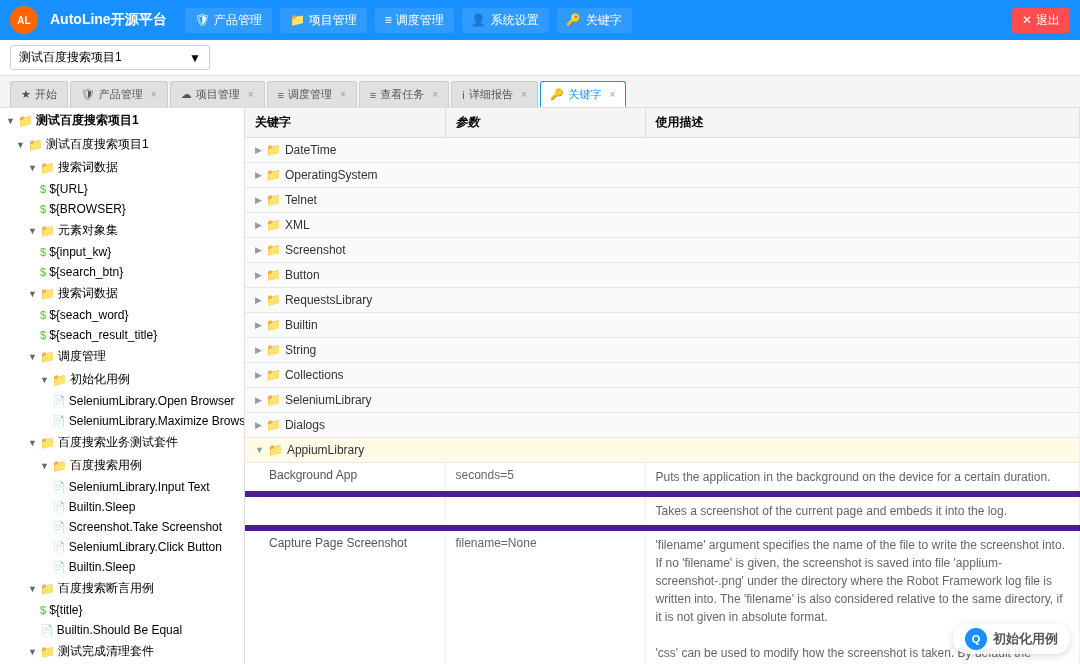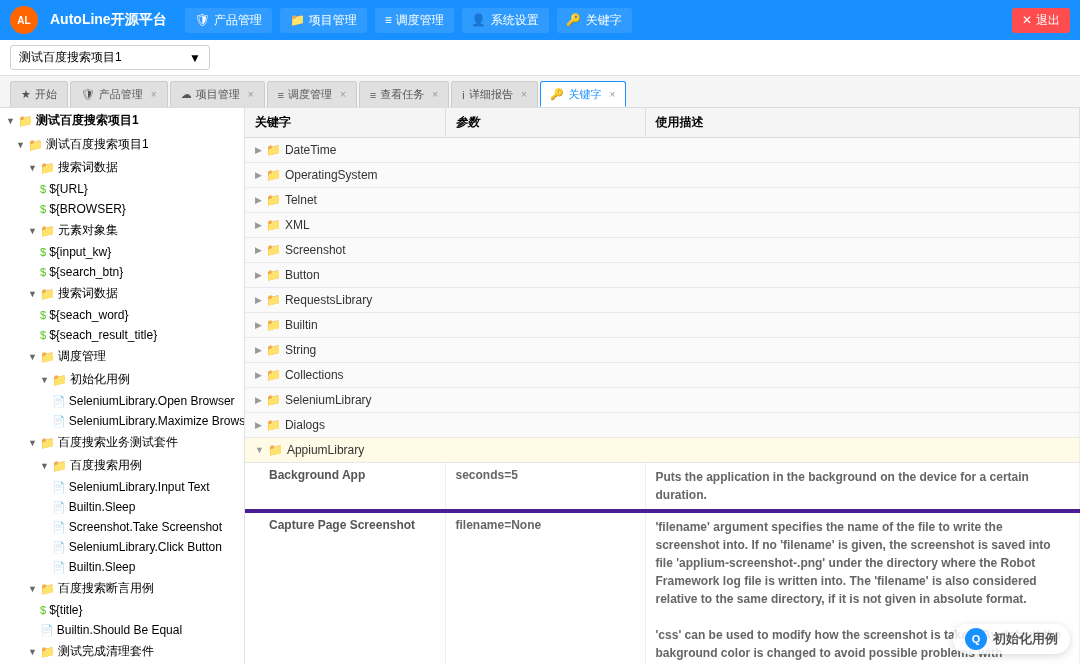--- a/index.html
+++ b/index.html
@@ -108,24 +108,23 @@
       padding: 6px 10px;
       text-align: left;
       border-bottom: 1px solid #ddd;
       border-right: 1px solid #ddd;
       font-weight: 600;
       position: sticky;
       top: 0;
     }
     td {
       padding: 5px 10px;
-      border-bottom: 4px solid #4c1d95;
+      border-bottom: 6px solid #4c1d95;
       border-right: 1px solid #f0f0f0;
       vertical-align: top;
-      font-weight: bold;
     }
     .group-row td {
       background: #fafafa;
       font-weight: 500;
       color: #333;
     }
     .group-row td { border-bottom: 1px solid #e8e8e8; }
     .kw-name { color: #555; }
     .kw-param { color: #666; }
     .kw-desc { color: #666; line-height: 1.5; }
@@ -489,20 +488,25 @@
           <span>AppiumLibrary</span>
         </div>
       </td>
     </tr>
             <tr>
           <td class="kw-name" style="padding-left:24px;">Background App</td>
           <td class="kw-param" style="white-space:pre-line;">seconds=5</td>
           <td class="kw-desc">Puts the application in the background on the device for a certain duration.</td>
         </tr>
             <tr>
+          <td class="kw-name" style="padding-left:24px;"></td>
+          <td class="kw-param" style="white-space:pre-line;"></td>
+          <td class="kw-desc">Takes a screenshot of the current page and embeds it into the log.</td>
+        </tr>
+            <tr>
           <td class="kw-name" style="padding-left:24px;">Capture Page Screenshot</td>
           <td class="kw-param" style="white-space:pre-line;">filename=None</td>
           <td class="kw-desc">'filename' argument specifies the name of the file to write the screenshot into. If no 'filename' is given, the screenshot is saved into file 'applium-screenshot-.png' under the directory where the Robot Framework log file is written into. The 'filename' is also considered relative to the same directory, if it is not given in absolute format.<br><br>'css' can be used to modify how the screenshot is taken. By default the bakground color is changed to avoid possible problems with background leaking when the page layout is somehow broken.</td>
         </tr>
           </tbody>
       </table>
     </div>
   </div>
 
 </div>

